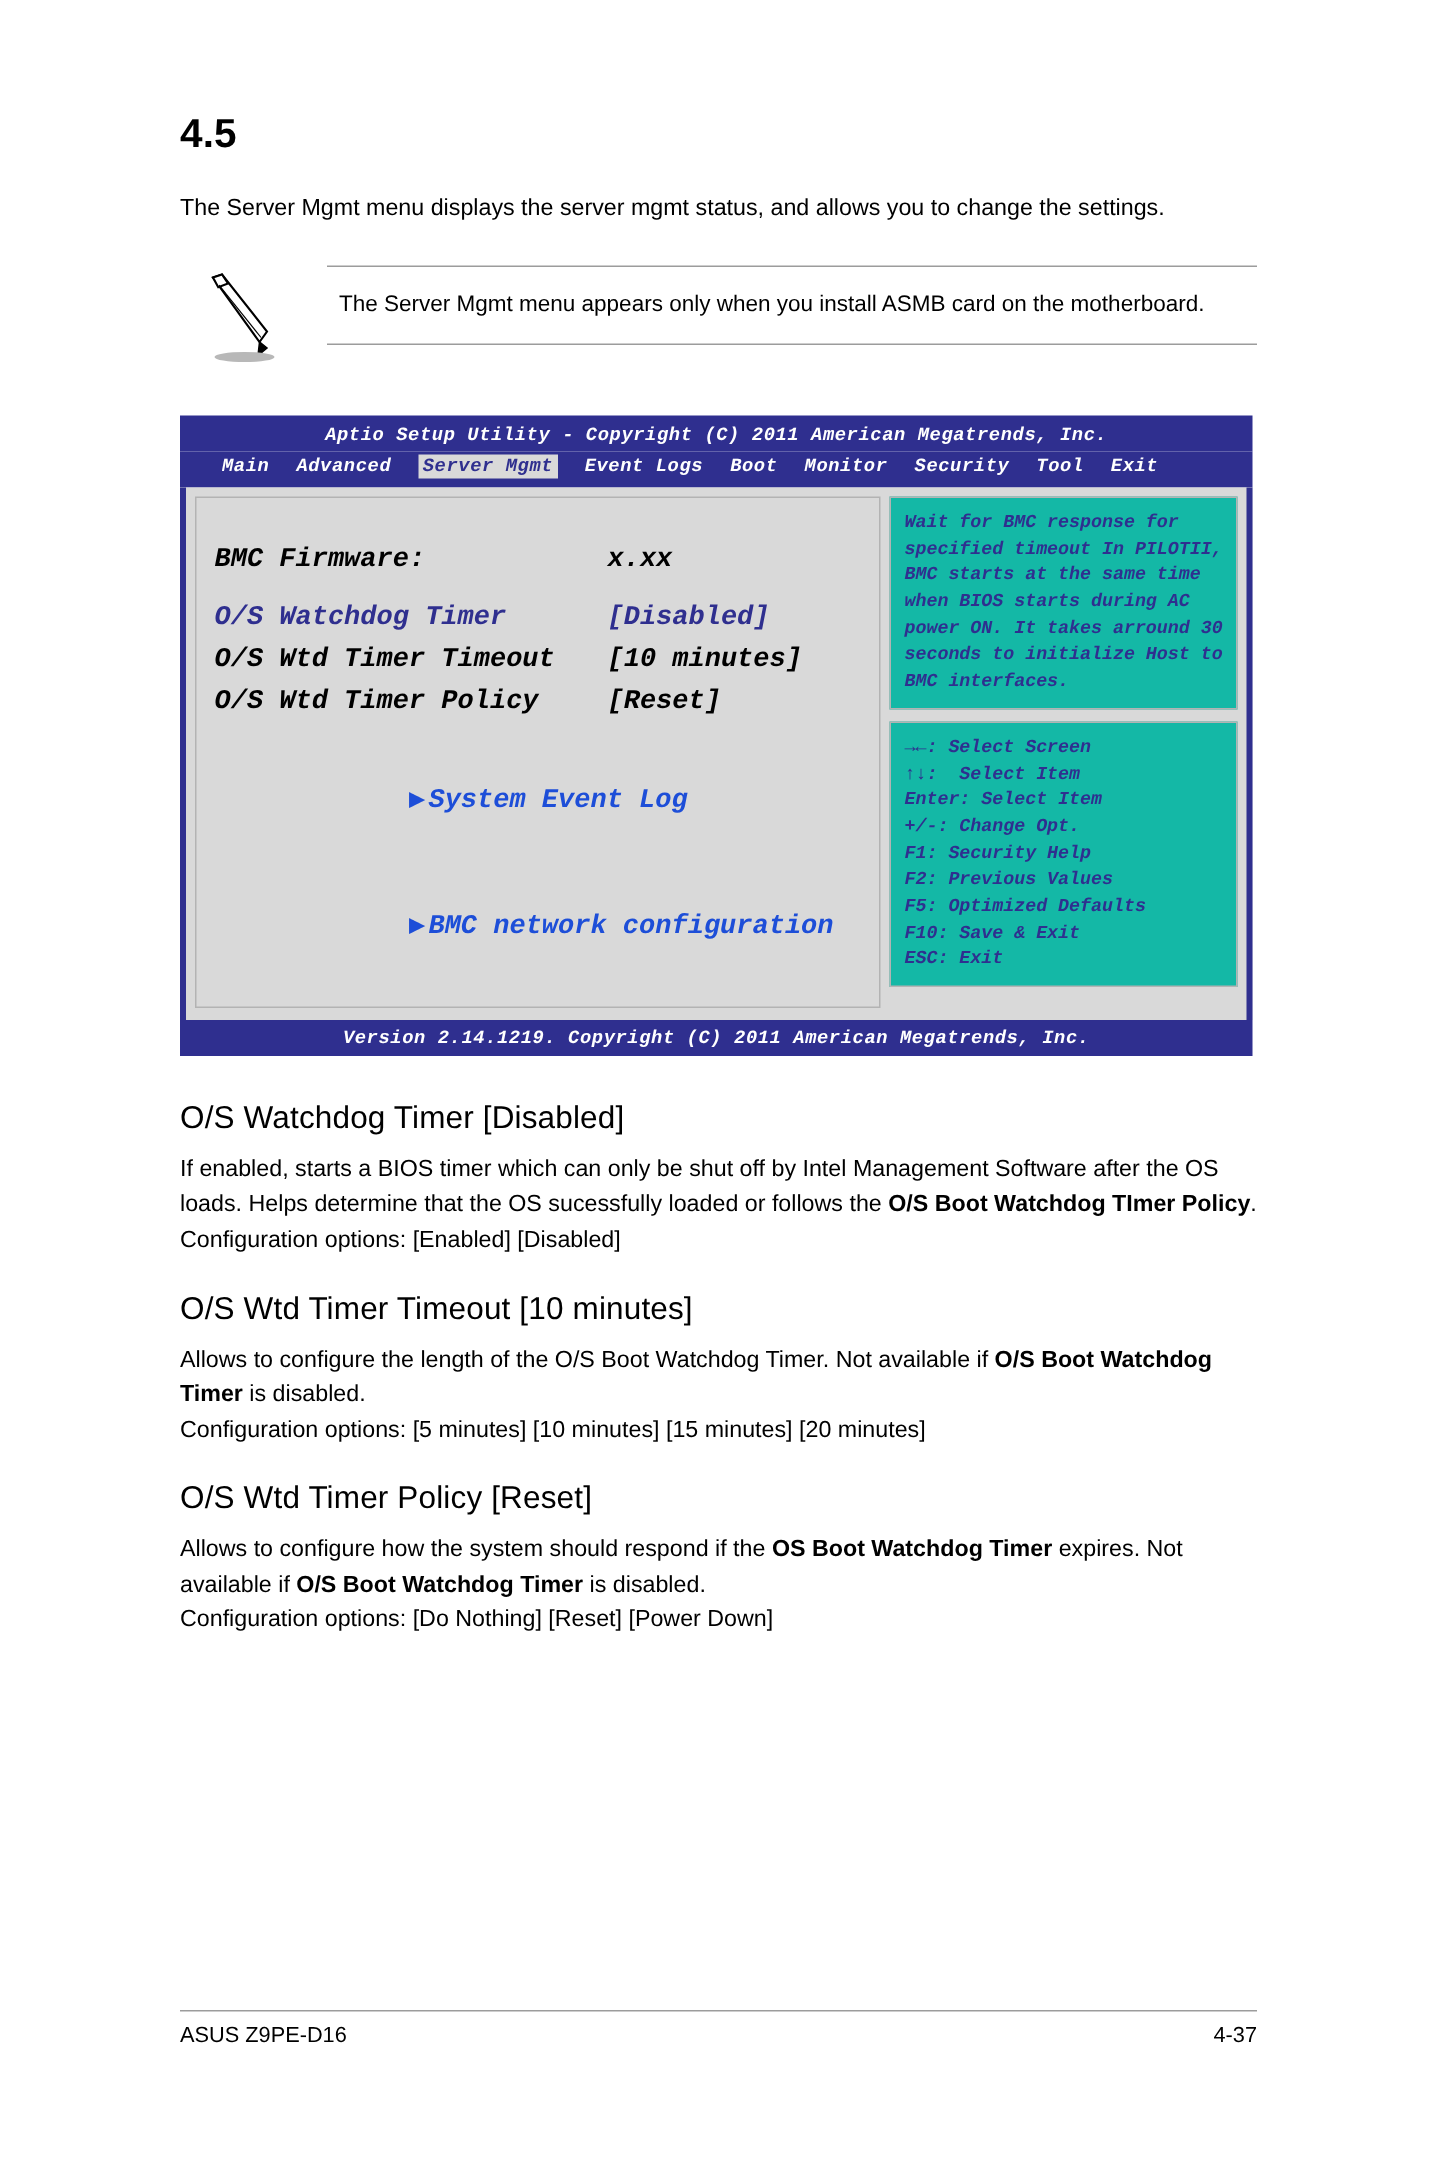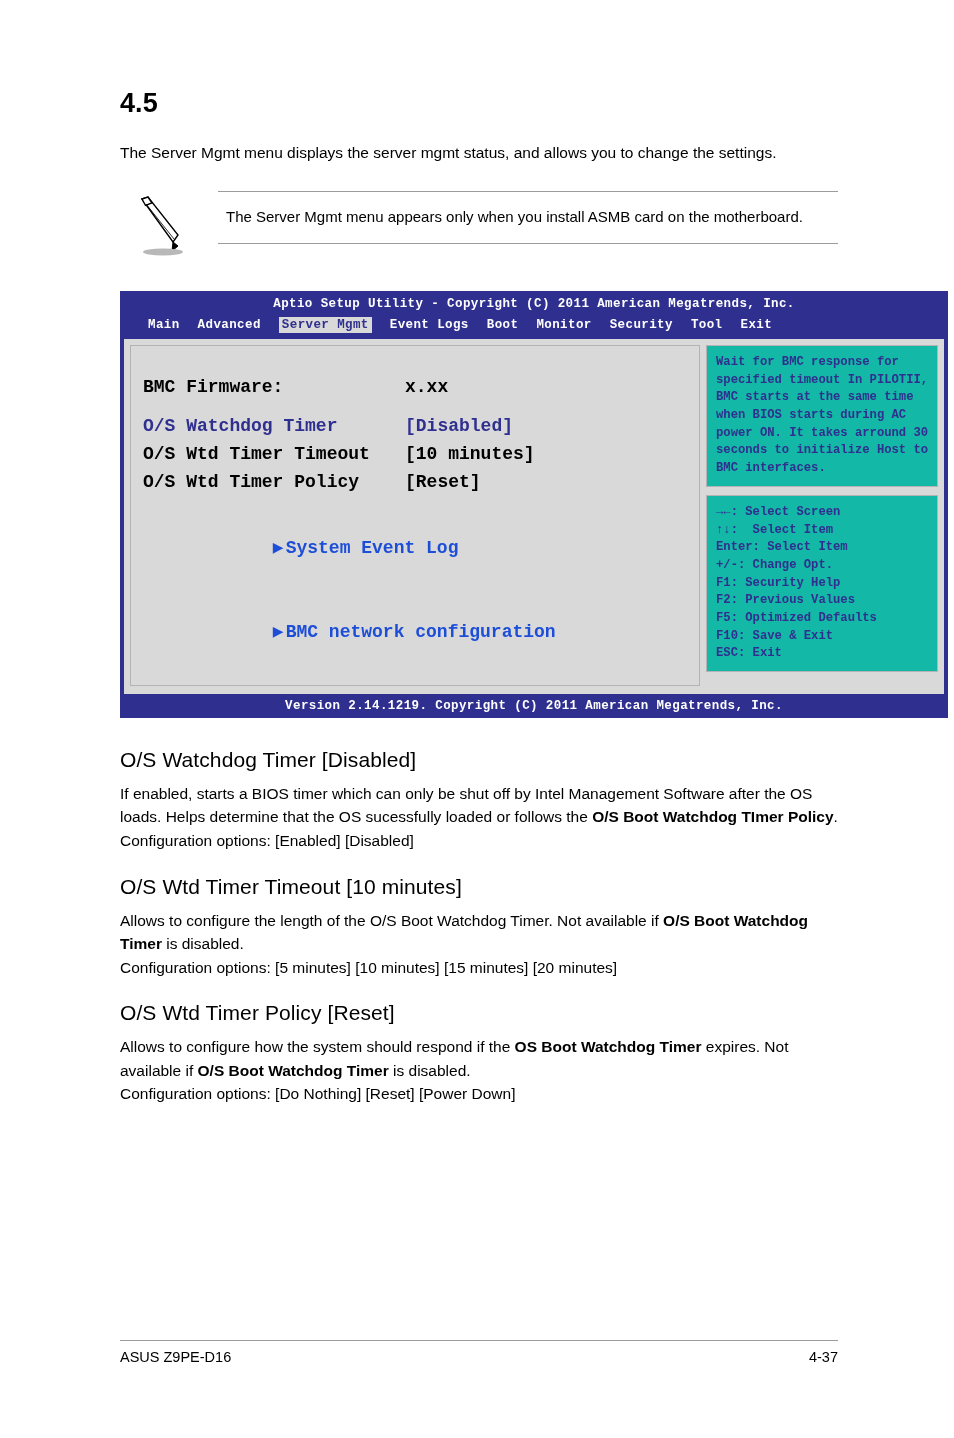--- a/index.html
+++ b/index.html
@@ -17,21 +17,21 @@
   }
   .page {
     position: absolute;
     left: 0; top: 0;
     width: 954px;
     height: 1438px;
   }
   .content {
     position: absolute;
     left: 120px;
-    top: 88px;
+    top: 74px;
     width: 718px;
   }
 
   
   .section-head {
     display: flex;
     align-items: baseline;
     font-size: 27px;
     font-weight: bold;
     letter-spacing: 0.1px;
@@ -73,24 +73,25 @@
   }
   .note-text {
     font-size: 15px;
     line-height: 1.5;
     padding-left: 8px;
     max-width: 600px;
   }
 
   
   .bios {
-    width: 828px;
+    width: 715px;
     background: #ffffff;
     font-family: "Liberation Mono", "DejaVu Sans Mono", monospace;
     margin-bottom: 30px;
+    font-style: italic;
   }
   .bios-titlebar {
     background: #2f2f8f;
     color: #ffffff;
     font-size: 12.5px;
     font-weight: bold;
     letter-spacing: 0.4px;
     text-align: center;
     padding: 6px 0 4px 0;
   }

